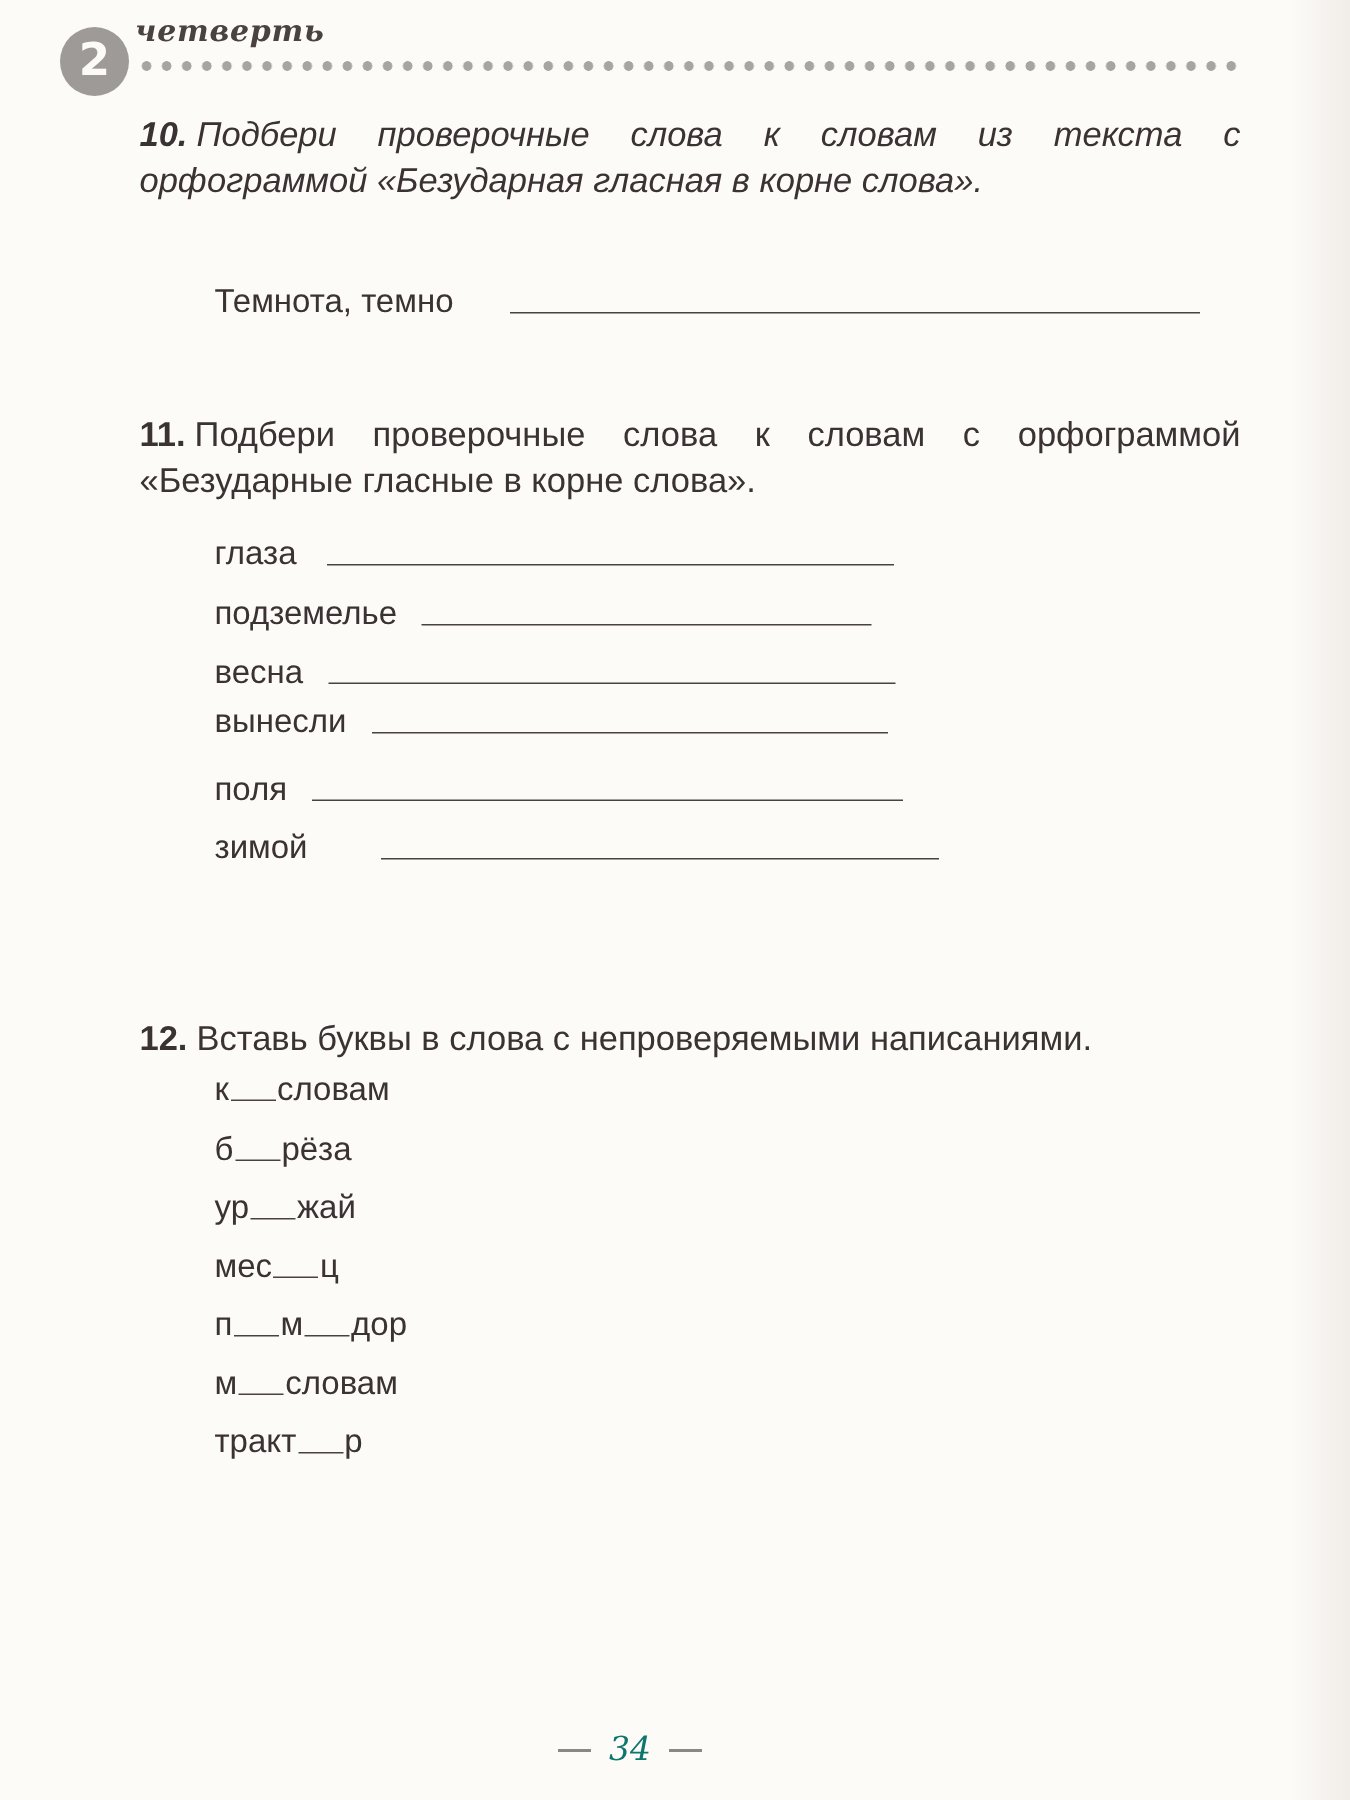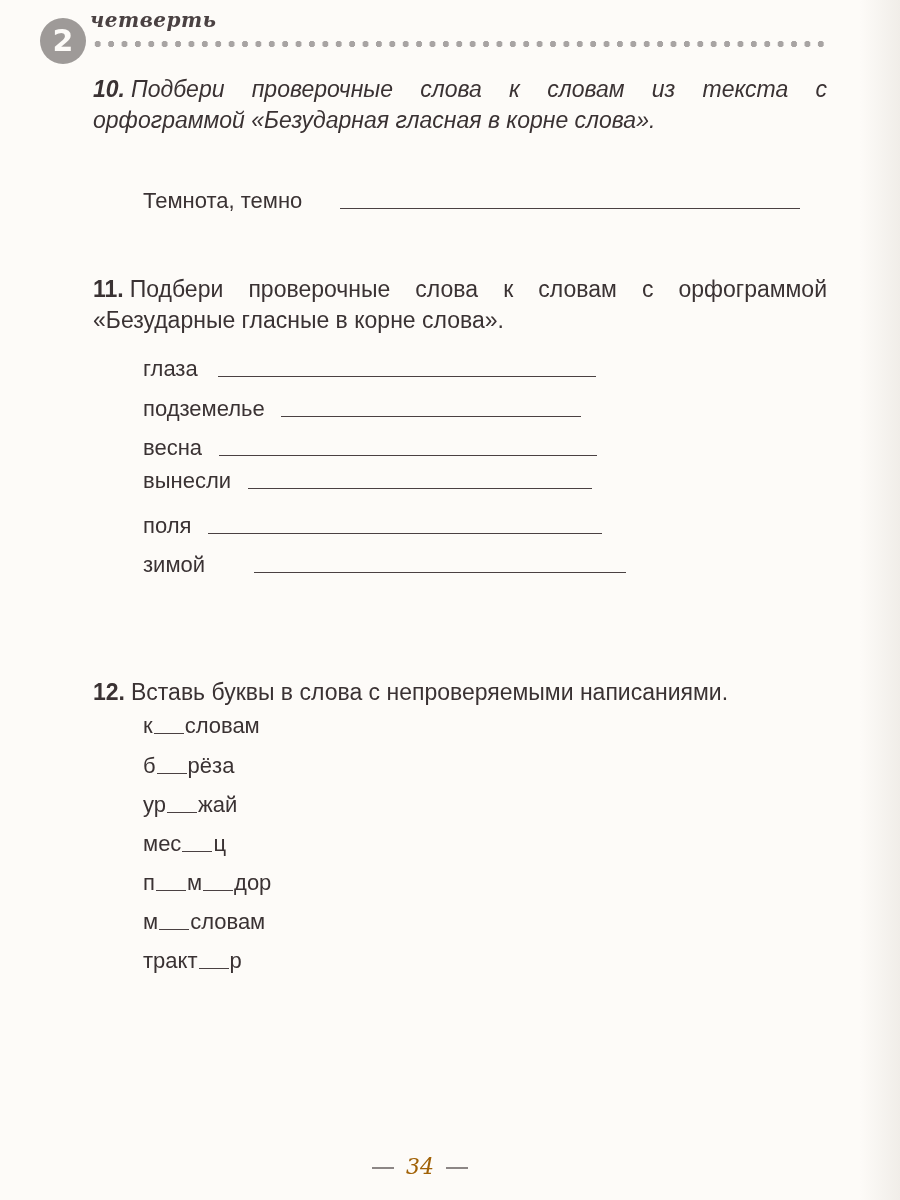--- a/index.html
+++ b/index.html
@@ -117,21 +117,21 @@
       color: #3a3233;
     }
     .page-number {
       position: absolute;
       left: 0; width: 840px;
       top: 1154px;
       text-align: center;
       font-family: "DejaVu Serif", serif;
       font-style: italic;
       font-size: 22px;
-      color: #a16207;
+      color: #0f766e;
     }
     .page-number .dash {
       display: inline-block;
       width: 22px;
       height: 2px;
       background: #8c8685;
       vertical-align: middle;
       margin: 0 12px;
     }
   </style>

